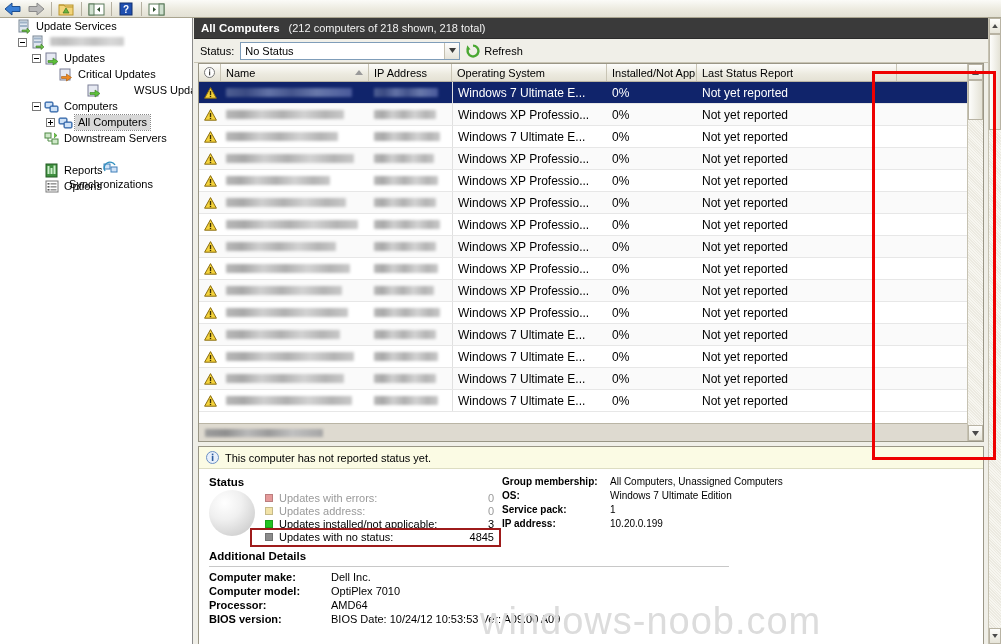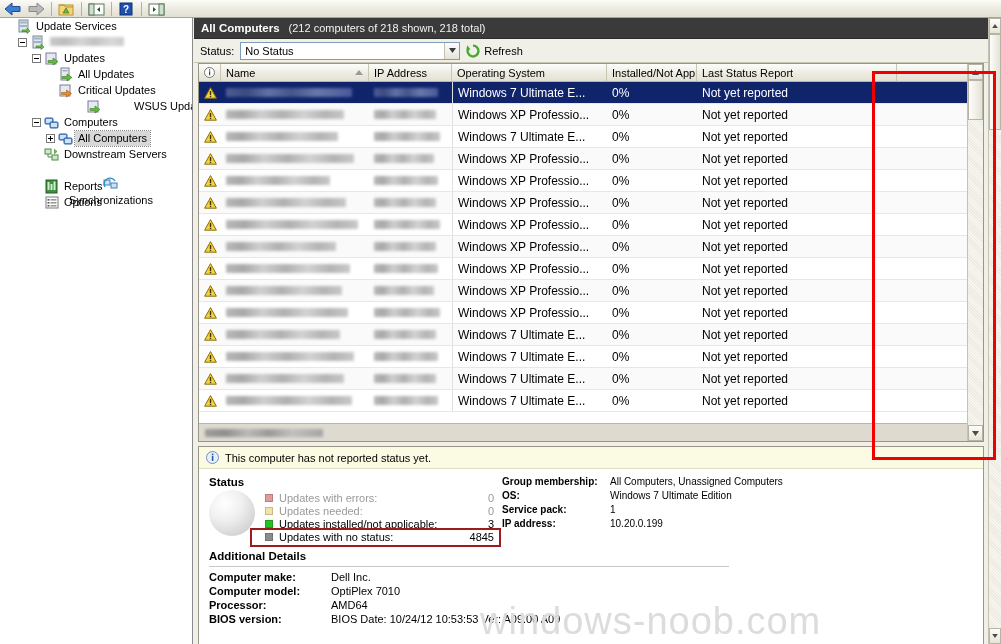--- a/index.html
+++ b/index.html
@@ -282,31 +282,20 @@
               <rect x="2" y="2" width="10" height="11" fill="#e6e9f2" stroke="#7b7f96"></rect>
               <path d="M4 9.5 L9 9.5 L9 7 L14 10.5 L9 14 L9 11.5 L4 11.5 Z" fill="#5cc03a" stroke="#357d1c" stroke-width=".6"></path>
             </svg>
           </span>
           <span class="tlabel">Updates</span>
         </div>
         <div class="tree-row" style="padding-left: 44px;">
           <span class="tw"></span>
           <span class="ticon">
             <svg width="16" height="15" viewBox="0 0 16 15">
-              <rect x="3" y="1" width="8" height="12" fill="#e8eaf1" stroke="#7b7f96"></rect>
-              <rect x="4.5" y="3" width="5" height="1.4" fill="#a3a9bd"></rect>
-              <path d="M4 9.5 L9 9.5 L9 7 L14 10.5 L9 14 L9 11.5 L4 11.5 Z" fill="#5cc03a" stroke="#357d1c" stroke-width=".6"></path>
-            </svg>
-          </span>
-          <span class="tlabel">All Updates</span>
-        </div>
-        <div class="tree-row" style="padding-left: 44px;">
-          <span class="tw"></span>
-          <span class="ticon">
-            <svg width="16" height="15" viewBox="0 0 16 15">
               <rect x="2" y="2" width="10" height="11" fill="#e6e9f2" stroke="#7b7f96"></rect>
               <path d="M3.5 9.5 L8.5 9.5 L8.5 7 L13.5 10.5 L8.5 14 L8.5 11.5 L3.5 11.5 Z" fill="#f08a21" stroke="#a55a0d" stroke-width=".6"></path>
             </svg>
           </span>
           <span class="tlabel">Critical Updates</span>
         </div>
         <div class="tree-row" style="padding-left: 44px; gap: 28px;">
           <span class="tw"></span>
           <span class="ticon">
             <svg width="16" height="15" viewBox="0 0 16 15">
@@ -761,21 +750,21 @@
             <div class="sec-title">Status</div>
             <div class="status-globe"></div>
             <div class="status-list" id="status-list">
                 <div class="status-line dim">
                   <span class="sw" style="background: rgb(229, 154, 154);"></span>
                   <span class="slabel">Updates with errors:</span>
                   <span class="sval">0</span>
                 </div>
                 <div class="status-line dim">
                   <span class="sw" style="background: rgb(242, 227, 168);"></span>
-                  <span class="slabel">Updates needed:</span>
+                  <span class="slabel">Updates address:</span>
                   <span class="sval">0</span>
                 </div>
                 <div class="status-line">
                   <span class="sw" style="background: rgb(34, 195, 34);"></span>
                   <span class="slabel">Updates installed/not applicable:</span>
                   <span class="sval">3</span>
                 </div>
                 <div class="status-line">
                   <span class="sw" style="background: rgb(140, 140, 140);"></span>
                   <span class="slabel">Updates with no status:</span>

